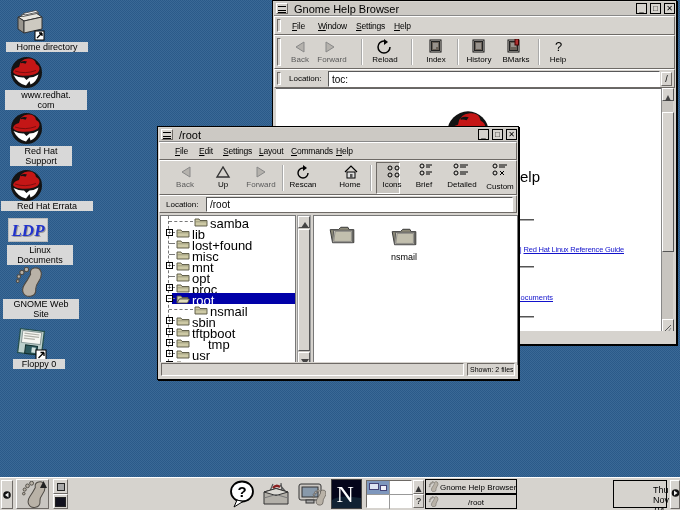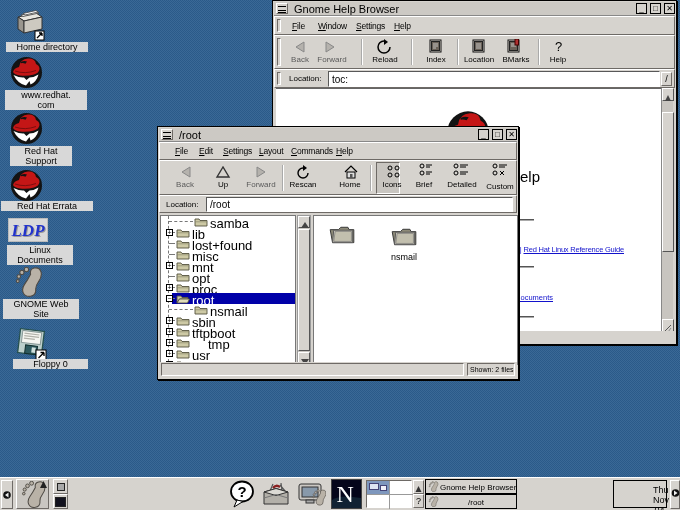--- a/index.html
+++ b/index.html
@@ -65,21 +65,21 @@
     <g transform="rotate(7 17 15)">
       <rect x="5" y="3" width="24" height="24" fill="#bccfcb" stroke="#27514e" stroke-width="1.3"></rect>
       <rect x="7.5" y="4.5" width="19" height="12" fill="#f6f6f1" stroke="#8a9a98"></rect>
       <path d="M9.5 7 h15 M9.5 9.5 h15 M9.5 12 h11" stroke="#b0b0a8" stroke-width="1.2"></path>
       <rect x="12" y="18.5" width="12" height="8.5" fill="#2e5a5e" stroke="#13302f"></rect>
       <rect x="18.5" y="20" width="4" height="5.5" fill="#cfe0dd"></rect>
     </g>
     <rect x="22" y="23" width="10" height="10" fill="#fff" stroke="#000"></rect>
     <path d="M24.5 31 L30 25.5 M30 25.5 l-3.5 0 M30 25.5 l0 3.5" stroke="#000" stroke-width="1.3" fill="none"></path>
   </svg>
-  <div class="lbl" style="left:13px;top:359px;width:75px;">Floppy 0</div>
+  <div class="lbl" style="left:13px;top:359px;width:52px;">Floppy 0</div>
 </div>
 
 <svg width="0" height="0" style="position:absolute;">
   <defs>
     <g id="rh">
       <circle cx="16.5" cy="16.5" r="15.5" fill="#131313"></circle>
       <path d="M3 16 Q4 12 9 11 Q10 3 18 2.5 Q25 2 26 8 Q29.5 9.5 29.5 13 Q29 17 24 18.5 Q17 20.5 10 19.5 Q4.5 18.5 3 16 z" fill="#c41616"></path>
       <path d="M11 6 q3 -1.5 6 -0.5 l-1.5 2.2 q-2.5 -1 -4.5 -0.4 z" fill="#131313"></path>
       <path d="M5 15 Q15 18.5 26 14.5" stroke="#7d0d0d" stroke-width="1" fill="none"></path>
       <path d="M3.5 19 Q10 22 14 21.5 L16.5 24 L19.5 21.5 Q24 21.5 28.5 18.5 Q26.5 26 20.5 28.5 L19.5 25 L16 29.5 Q8 28 3.5 19 z" fill="#fff"></path>
@@ -149,21 +149,21 @@
         <rect x="3.5" y="2.5" width="8" height="9" fill="#6a6158" stroke="#222"></rect>
         <path d="M5 5h5M5 7h5M5 9h3" stroke="#ddd" stroke-width="0.8"></path>
       </svg>
     <div class="tlabel abs on" style="left:146px;top:19px;width:30px;">Index</div>
     <div class="abs sep" style="left:182px;top:3px;height:26px;"></div>
     <svg class="abs" style="left:196px;top:3px;" width="16" height="15">
         <rect x="2" y="1" width="11" height="12" fill="#ded9d2" stroke="#111"></rect>
         <rect x="3.5" y="2.5" width="8" height="9" fill="#6a6158" stroke="#222"></rect>
         <path d="M5 5h5M5 7h5M5 9h5" stroke="#ddd" stroke-width="0.8"></path>
       </svg>
-    <div class="tlabel abs on" style="left:186px;top:19px;width:36px;">Location</div>
+    <div class="tlabel abs on" style="left:186px;top:19px;width:36px;">History</div>
     <svg class="abs" style="left:231px;top:3px;" width="16" height="15">
         <rect x="2" y="1" width="11" height="12" fill="#ded9d2" stroke="#111"></rect>
         <rect x="3.5" y="2.5" width="8" height="9" fill="#6a6158" stroke="#222"></rect>
         <path d="M5 5h5M5 7h5" stroke="#ddd" stroke-width="0.8"></path>
         <rect x="9" y="0" width="3.5" height="6" fill="#b03030" stroke="#400"></rect>
       </svg>
     <div class="tlabel abs on" style="left:222px;top:19px;width:38px;">BMarks</div>
     <div class="abs sep" style="left:263px;top:3px;height:26px;"></div>
     <svg class="abs" style="left:277px;top:3px;" width="16" height="15">
         <text x="3" y="12" font-size="13" fill="#000" font-family="Liberation Sans">?</text>

